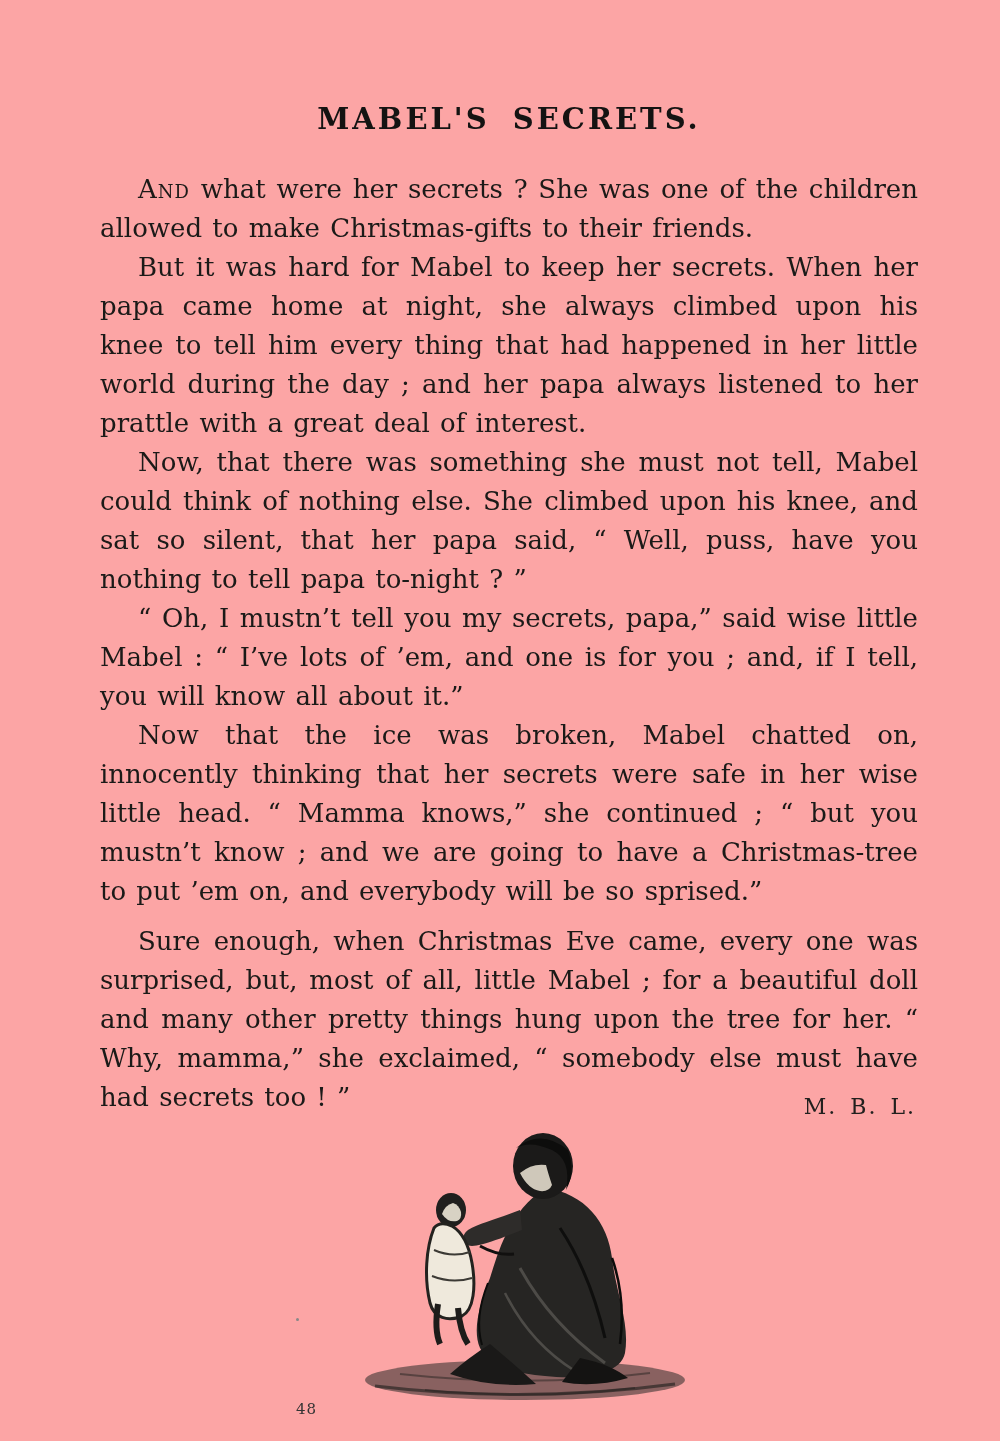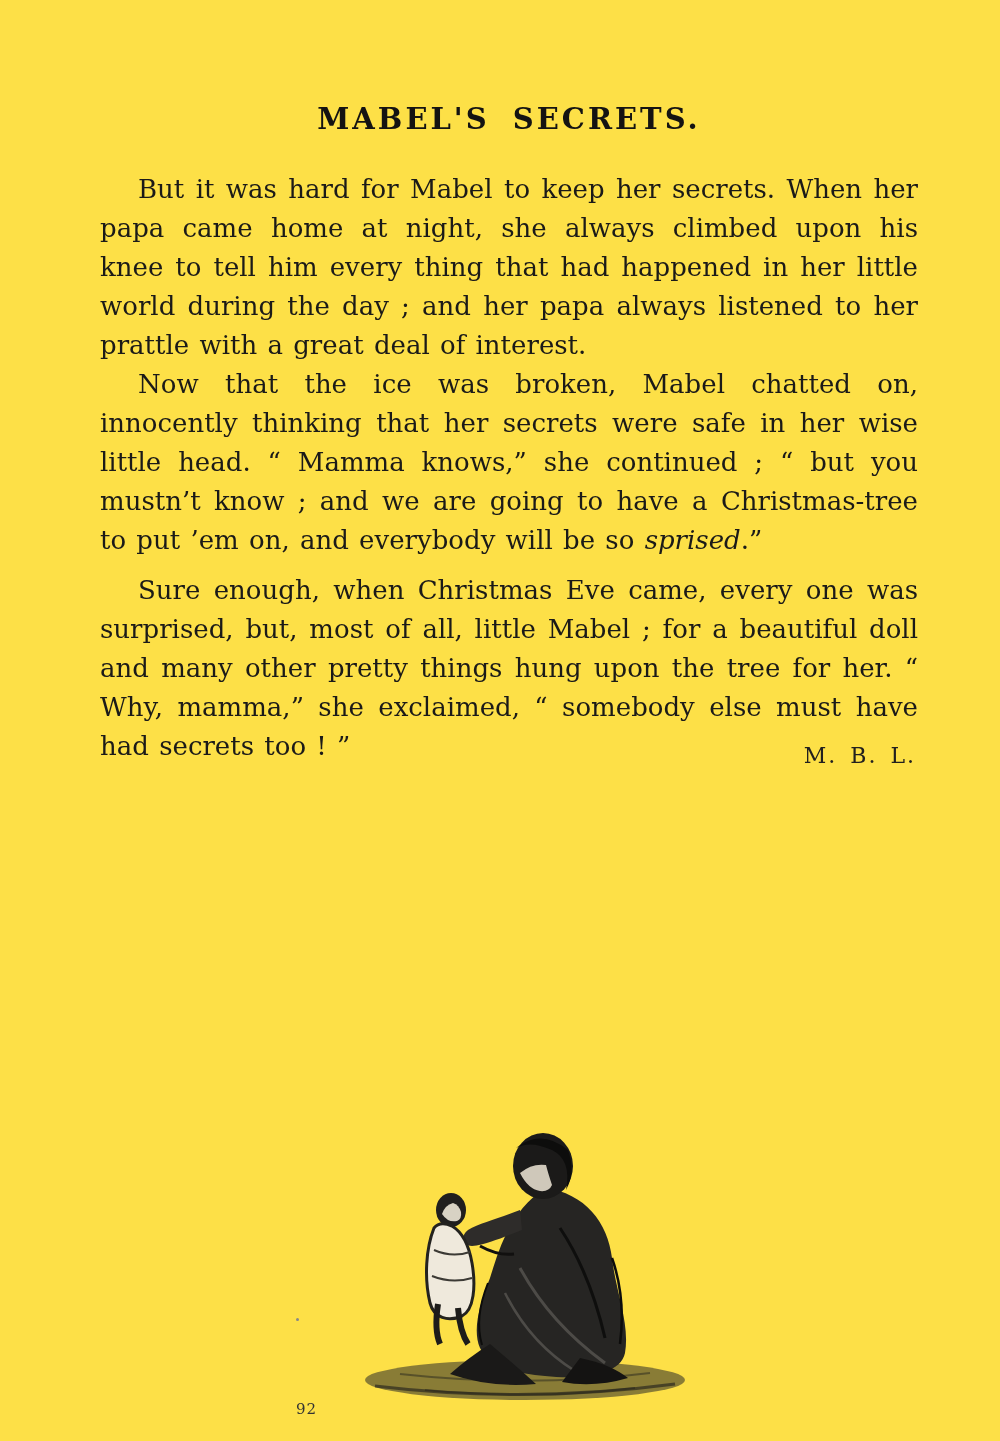--- a/index.html
+++ b/index.html
@@ -2,21 +2,21 @@
 <html><head>
 <meta charset="utf-8">
 <style>
   * { margin: 0; padding: 0; box-sizing: border-box; }
   html, body { background: #e8e8e6; }
   .page {
     position: relative;
     width: 1000px;
     height: 1441px;
     margin: 0 auto;
-    background: #fde047;
+    background: #fca5a5;
     color: #161514;
     font-family: "DejaVu Serif", "Liberation Serif", serif;
     overflow: hidden;
   }
   .content {
     position: absolute;
     left: 100px;
     top: 102px;
     width: 818px;
   }
@@ -34,21 +34,21 @@
     line-height: 39px;
     text-align: justify;
     text-indent: 38px;
     word-spacing: 2px;
     color: #1b1a18;
   }
   .lead-smallcaps {
     font-variant: small-caps;
     letter-spacing: 1px;
   }
-  .italic { font-style: italic; }
+  .italic { }
   .last-para-wrap { position: relative; margin-top: 11px; }
   .signature {
     position: absolute;
     right: 2px;
     bottom: -2px;
     font-size: 22px;
     letter-spacing: 2px;
     word-spacing: 4px;
     color: #22201e;
   }
@@ -81,24 +81,27 @@
 <body>
 
 <div class="page">
 
   <div class="content">
 
     <h1 class="title">MABEL'S  SECRETS.</h1>
 
     <div class="body-text">
 
+      <p><span class="lead-smallcaps">And</span><span> what were her secrets ?  She was one of the children allowed to make Christmas-gifts to their friends.</span></p>
 
       <p>But it was hard for Mabel to keep her secrets.  When her papa came home at night, she always climbed upon his knee to tell him every thing that had happened in her little world during the day ; and her papa always listened to her prattle with a great deal of interest.</p>
 
+      <p>Now, that there was something she must not tell, Mabel could think of nothing else.  She climbed upon his knee, and sat so silent, that her papa said, “ Well, puss, have you nothing to tell papa to-night ? ”</p>
 
+      <p>“ Oh, I mustn’t tell you my secrets, papa,” said wise little Mabel : “ I’ve lots of ’em, and one is for you ; and, if I tell, you will know all about it.”</p>
 
       <p><span>Now that the ice was broken, Mabel chatted on, innocently thinking that her secrets were safe in her wise little head.  “ Mamma knows,” she continued ; “ but you mustn’t know ; and we are going to have a Christmas-tree to put ’em on, and everybody will be so </span><span class="italic">sprised</span><span>.”</span></p>
 
       <div class="last-para-wrap">
         <p>Sure enough, when Christmas Eve came, every one was surprised, but, most of all, little Mabel ; for a beautiful doll and many other pretty things hung upon the tree for her. “ Why, mamma,” she exclaimed, “ somebody else must have had secrets too ! ”</p>
         <span class="signature">M. B. L.</span>
       </div>
 
     </div>
   </div>
@@ -148,15 +151,15 @@
       <path d="M160 226 q-22 14 -40 30 q40 14 86 10 q-20 -18 -46 -40 Z" fill="#1a1918"></path>
       <path d="M250 240 q30 6 48 20 q-34 10 -66 4 Z" fill="#141312"></path>
 
       <path d="M282 140 q14 40 8 86" stroke="#0c0c0b" stroke-width="2.5" fill="none"></path>
       <path d="M158 165 q-14 35 -6 62" stroke="#0c0c0b" stroke-width="2" fill="none"></path>
     </svg>
   </div>
 
   <div class="speck"></div>
 
-  <div class="page-number">92</div>
+  <div class="page-number">48</div>
 
 </div>
 
 </body></html>

